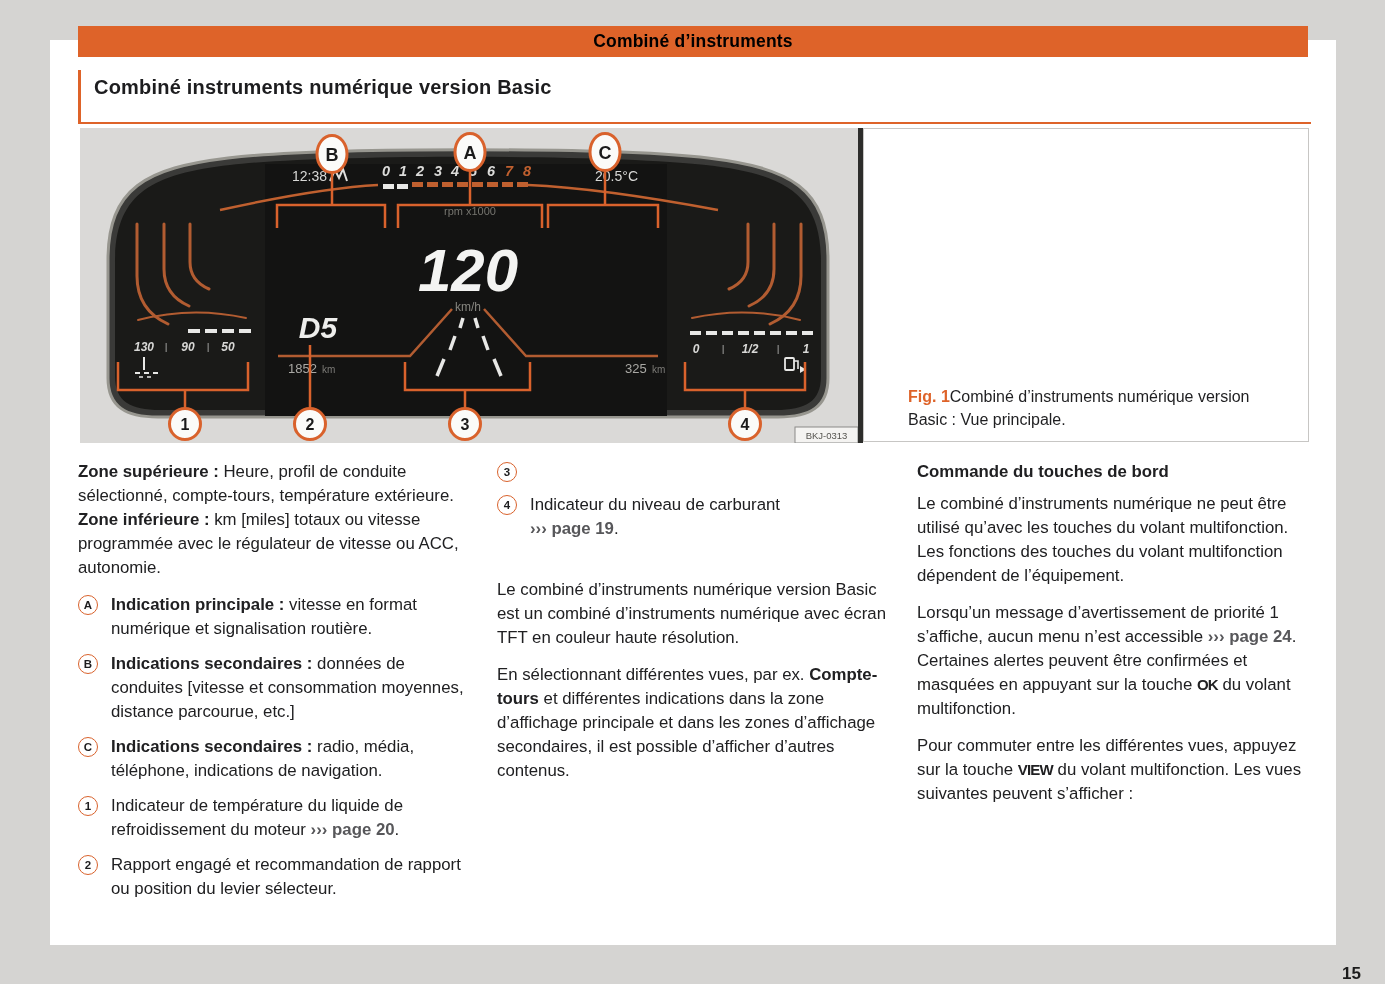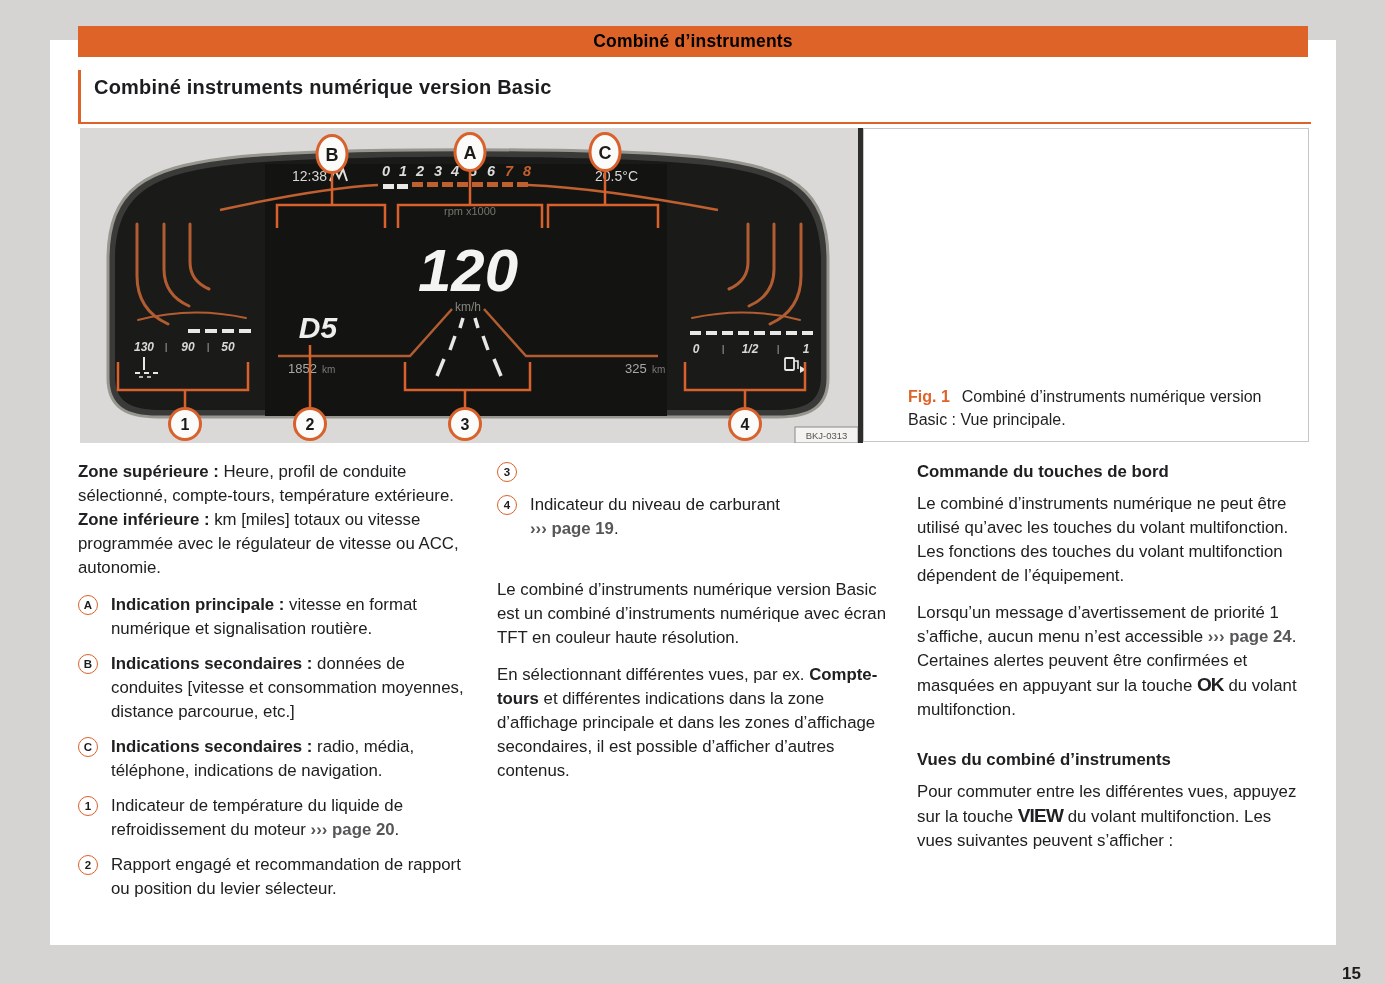--- a/index.html
+++ b/index.html
@@ -26,40 +26,40 @@
     font-size:20px;font-weight:bold;color:#1d1d1f;letter-spacing:.2px;
   }
 
   .figure-image{position:absolute;left:80px;top:128px;width:778px;height:315px;background:#dad9d7;}
   .figure-edge{position:absolute;left:858px;top:128px;width:5px;height:315px;background:#2d2d2b;}
   .caption-box{
     position:absolute;left:863px;top:128px;width:446px;height:314px;
     background:#ffffff;border:1px solid #c7c6c4;box-sizing:border-box;
   }
   .caption{position:absolute;left:44px;right:16px;bottom:10px;font-size:16px;line-height:23px;color:#1f1f21;}
-  .caption .fig-label{color:var(--accent,#de6329);font-weight:bold;margin-right:12px;}
+  .caption .fig-label{color:var(--accent,#de6329);font-weight:bold;}
 
   .col{position:absolute;top:460px;font-size:16.8px;line-height:24px;}
   .col-1{left:78px;width:392px;}
   .col-2{left:497px;width:392px;}
   .col-3{left:917px;width:394px;}
   .col p{margin:0 0 13px 0;}
   .col h3{margin:0 0 8px 0;font-size:16.8px;font-weight:bold;}
   .h-gap{margin-top:26px !important;}
   .gap{height:26px;}
   .li{display:flex;gap:13px;margin:0 0 11px 0;align-items:flex-start;}
   .marker{
     flex:none;width:20px;height:20px;margin-top:2px;box-sizing:border-box;
     border:1.7px solid var(--callout,#d9622c);border-radius:50%;
     display:flex;align-items:center;justify-content:center;
     font-size:11.5px;font-weight:bold;color:#1d1d1f;background:#fff;
   }
   .li p{margin:0;}
   .ref{color:var(--reference_text,#58585a);font-weight:bold;}
-  .key{font-weight:bold;letter-spacing:-0.8px;font-size:19px;}
+  .key{font-weight:bold;letter-spacing:-0.8px;font-size:15px;}
   svg text{font-family:"Liberation Sans",sans-serif;}
 </style>
 </head>
 <body>
 
 <div class="page"></div>
 
 <div class="banner">
   <span>Combiné d’instruments</span>
 </div>
@@ -276,17 +276,16 @@
   </div>
   <div class="gap"></div>
   <p>Le combiné d’instruments numérique version Basic est un combiné d’instruments numérique avec écran TFT en couleur haute résolution.</p>
   <p><span>En sélectionnant différentes vues, par ex. </span><b>Compte-tours</b><span> et différentes indications dans la zone d’affichage principale et dans les zones d’affichage secondaires, il est possible d’afficher d’autres contenus.</span></p>
 </div>
 
 <div class="col col-3">
   <h3>Commande du touches de bord</h3>
   <p>Le combiné d’instruments numérique ne peut être utilisé qu’avec les touches du volant multifonction. Les fonctions des touches du volant multifonction dépendent de l’équipement.</p>
   <p><span>Lorsqu’un message d’avertissement de priorité 1 s’affiche, aucun menu n’est accessible </span><span class="ref"><span>››› </span><span>page 24</span></span><span>. Certaines alertes peuvent être confirmées et masquées en appuyant sur la touche </span><span class="key">OK</span><span> du volant multifonction.</span></p>
-  <h3 class="h-gap">Vues du combiné d’instruments</h3>
   <p><span>Pour commuter entre les différentes vues, appuyez sur la touche </span><span class="key">VIEW</span><span> du volant multifonction. Les vues suivantes peuvent s’afficher :</span></p>
 </div>
 
 <div class="page-number">15</div>
 
 </body></html>

